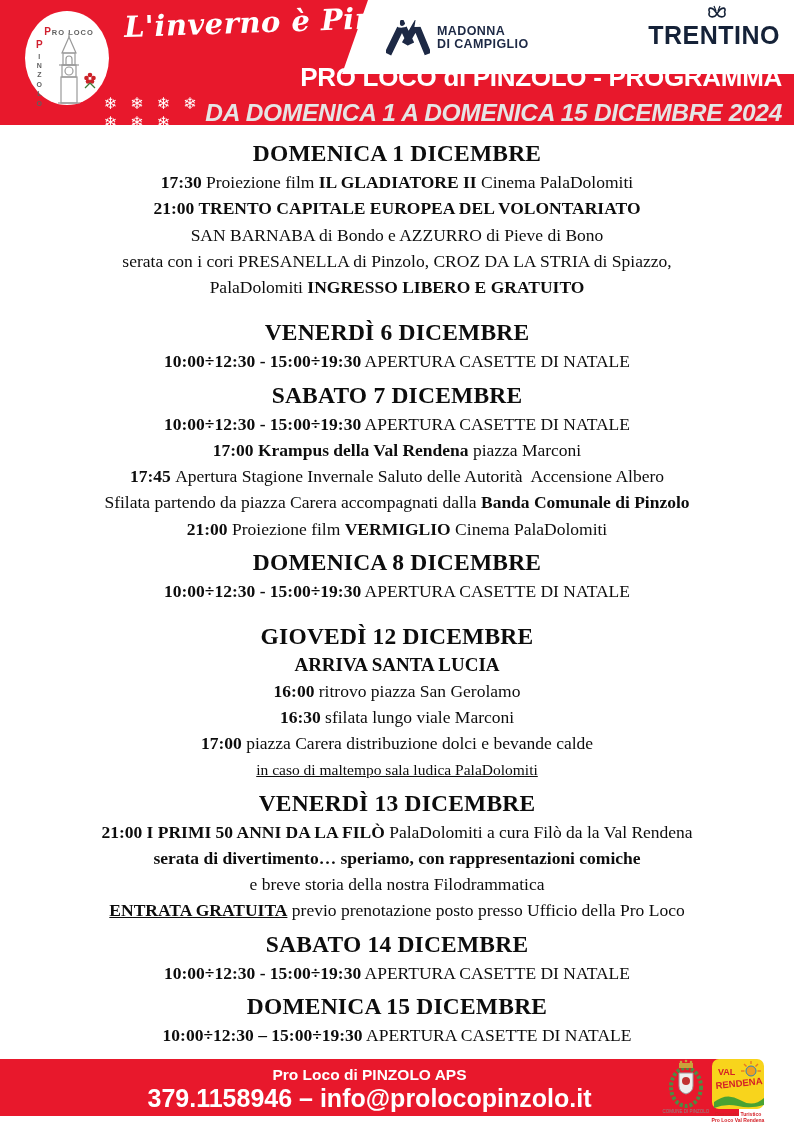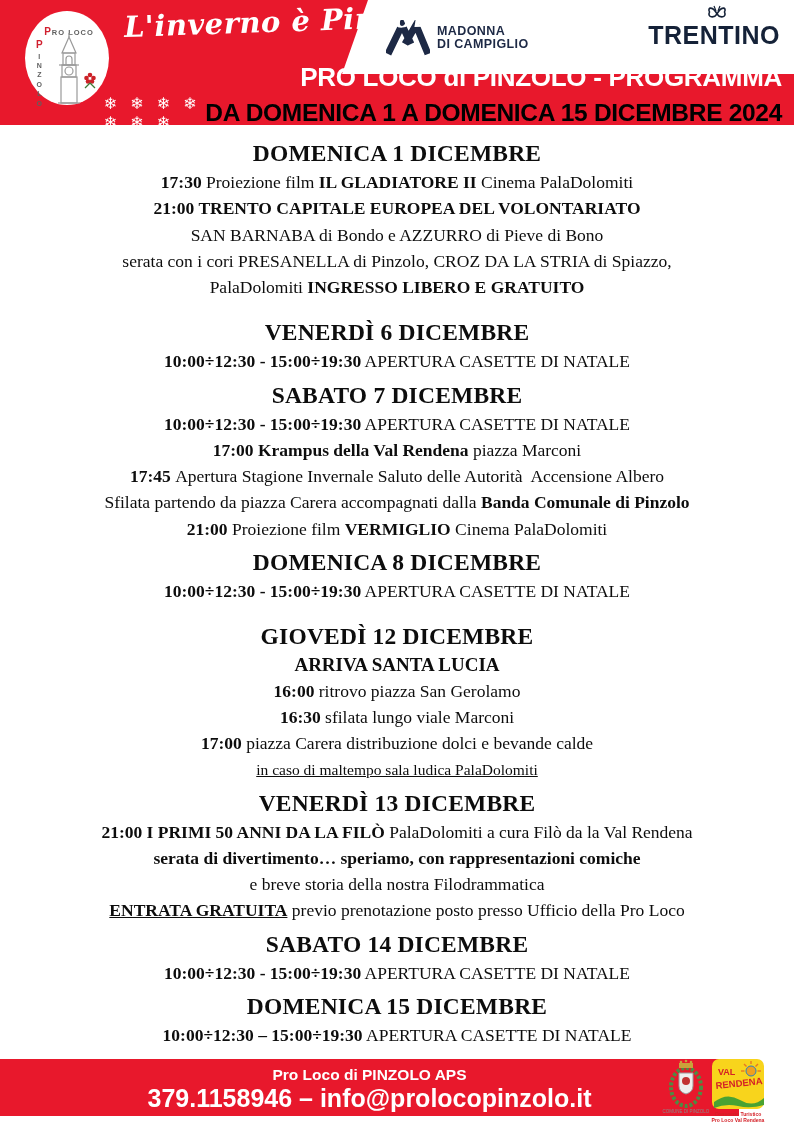--- a/index.html
+++ b/index.html
@@ -43,21 +43,21 @@
                 font-size:29px;color:#fff;transform:rotate(-2deg);letter-spacing:.5px;
                 white-space:nowrap;}
 
   .band{position:absolute;left:0;top:64px;width:794px;height:67px;
         display:flex;flex-direction:column;justify-content:center;padding-right:12px;}
   .band-l1{text-align:right;font-family:"Liberation Sans",sans-serif;font-weight:bold;
            font-size:26px;line-height:1.12;color:#fff;letter-spacing:-0.3px;}
   .band-row2{display:flex;align-items:center;padding-left:104px;margin-top:2px;}
   .flakes{color:#fff;font-size:16px;letter-spacing:4px;font-family:"DejaVu Sans",sans-serif;}
   .band-l2{margin-left:auto;font-family:"Liberation Sans",sans-serif;font-weight:bold;
-           font-size:24.5px;color:#000000;letter-spacing:-0.3px;white-space:nowrap;}
+           font-size:24.5px;color:#e5e5e5;letter-spacing:-0.3px;white-space:nowrap;font-style:italic;}
 
   
   main{position:absolute;left:0;top:125px;width:794px;height:1103px;overflow:hidden;
        text-align:center;padding-top:13px;}
   .sec + .sec{margin-top:5px;}
   .sec:nth-child(2),.sec:nth-child(5){margin-top:17px;}
   .date{margin:0;font-size:23.5px;font-weight:bold;line-height:1.32;letter-spacing:.2px;}
   .sub{font-size:19px;font-weight:bold;line-height:1.35;}
   .line{margin:0;font-size:17.5px;line-height:1.5;white-space:pre-wrap;}
   .line .b{font-weight:bold;}

